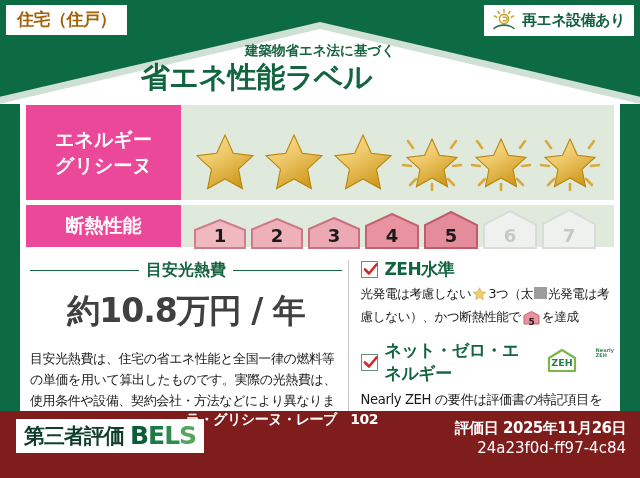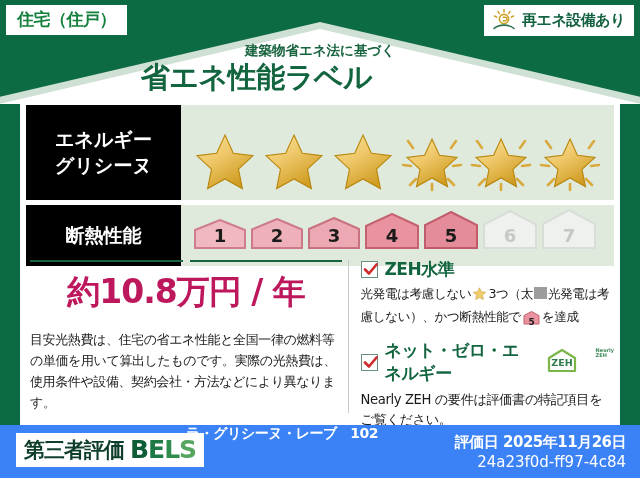--- a/index.html
+++ b/index.html
@@ -22,21 +22,21 @@
     clip-path: polygon(50% 0%, 100% 42%, 100% 100%, 0% 100%, 0% 42%);
   }
   .roof-line{
     position:absolute; left:-40px; top:22px; width:720px; height:200px;
     background:#cfe0d5;
     clip-path: polygon(50% 0%, 100% 42%, 100% 100%, 0% 100%, 0% 42%);
   }
 
   .tag-dwelling{
     position:absolute; left:6px; top:5px;
-    background:#ffffff; color:#15803d;
+    background:#ffffff; color:#a16207;
     padding:4px 11px 5px 11px;
     font-size:17px; font-weight:bold; letter-spacing:-0.5px;
     line-height:1.25;
     z-index:6;
   }
   .tag-renew{
     position:absolute; right:6px; top:5px;
     background:#ffffff; color:#12613f;
     padding:3px 9px 4px 7px;
     font-size:15px; font-weight:bold; letter-spacing:-0.5px;
@@ -61,31 +61,31 @@
   .body-panel{
     position:absolute; left:20px; top:100px; width:600px; height:325px;
     background:#ffffff;
     z-index:4;
   }
 
   
   .row{ display:flex; align-items:stretch; }
   .row-label{
     width:155px; flex:0 0 155px;
-    background:#000000; color:#ffffff;
+    background:#ec4899; color:#ffffff;
     display:flex; flex-direction:column; align-items:center; justify-content:center;
     font-size:19px; font-weight:bold; letter-spacing:0px; line-height:1.35;
   }
   .row-label.small{ font-size:19px; }
   .row-value{
     flex:1 1 auto; background:#dfeadd; position:relative;
   }
 
   .energy-row{ margin:5px 6px 0 6px; height:95px; }
-  .insul-row{ margin:5px 6px 0 6px; height:61px; }
+  .insul-row{ margin:5px 6px 0 6px; height:42px; }
 
   .solar-bracket{
     position:absolute; right:8px; top:2px; width:230px; height:22px;
   }
   .solar-bracket .btxt{
     position:absolute; left:0; top:-1px; width:230px; text-align:center;
     font-size:9.5px; font-weight:bold; color:#1a1a1a; letter-spacing:-0.3px;
   }
   .solar-bracket .bline{
     position:absolute; left:2px; top:13px; width:226px; height:8px;
@@ -121,21 +121,21 @@
   }
   .col-right{ flex:1 1 auto; position:relative; padding-left:4px;}
 
   .cost-head{
     display:flex; align-items:center; justify-content:center; gap:7px;
     margin-top:4px;
   }
   .cost-head .hr{ height:1.6px; background:#17643f; flex:1 1 auto; }
   .cost-head .t{ font-size:16px; font-weight:bold; color:#14633e; letter-spacing:0px;}
   .cost-amount{
-    text-align:center; color:#be185d; font-size:33px; font-weight:bold;
+    text-align:center; color:#404040; font-size:33px; font-weight:bold;
     letter-spacing:-1px; margin-top:8px;
   }
   .cost-note{
     margin-top:14px; font-size:13px; line-height:1.62; color:#1a1a1a;
     letter-spacing:-0.4px; text-align:left;
   }
 
   .chk-line{ display:flex; align-items:center; gap:7px; margin-top:2px;}
   .chk-box{
     width:17px; height:17px; flex:0 0 auto; border:1.4px solid #6a8f7c;
@@ -155,22 +155,22 @@
   }
   .redact{
     display:inline-block; width:13px; height:12px; background:#9c9c9c;
     vertical-align:-1px; margin:0 1px;
   }
   .zeh-logo{ display:inline-flex; gap:18px; vertical-align:-6px; margin-left:4px;}
   .zeh-sub{ font-size:5px; line-height:1.05; color:#3f8a5a; font-weight:bold;}
 
   
   .footer{
-    position:absolute; left:0; bottom:0; width:640px; height:53px;
-    background:#3b82f6; z-index:5;
+    position:absolute; left:0; bottom:0; width:640px; height:67px;
+    background:#7f1d1d; z-index:5;
   }
   .bels-badge{
     position:absolute; left:16px; top:8px;
     background:#ffffff; padding:2px 8px 3px 8px;
     display:flex; align-items:center; gap:6px;
   }
   .bels-jp{ font-size:21px; font-weight:bold; color:#0f3f2a; letter-spacing:-1px;}
   .bels-en{ font-size:25px; font-weight:bold; letter-spacing:-1px; }
   .bels-en .b1{color:#0c5c38;} .bels-en .b2{color:#1d7a46;}
   .bels-en .b3{color:#2f8c4e;} .bels-en .b4{color:#53a55f;}
@@ -353,20 +353,21 @@
         </span>
       </div>
     </div>
   </div>
 
   <div class="lower">
 
     <div class="col-left">
       <div class="cost-head">
         <span class="hr"></span>
+        <span class="t">目安光熱費</span>
         <span class="hr"></span>
       </div>
       <div class="cost-amount">約10.8万円 / 年</div>
       <div class="cost-note">目安光熱費は、住宅の省エネ性能と全国一律の燃料等の単価を用いて算出したものです。実際の光熱費は、使用条件や設備、契約会社・方法などにより異なります。</div>
     </div>
 
     <div class="divider"></div>
 
     <div class="col-right">
 

